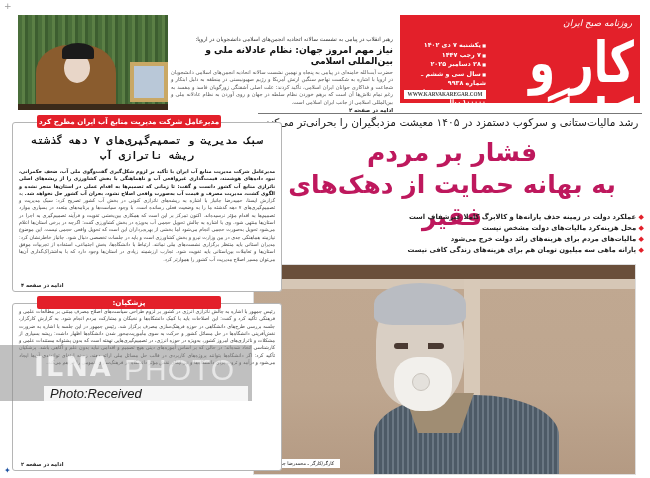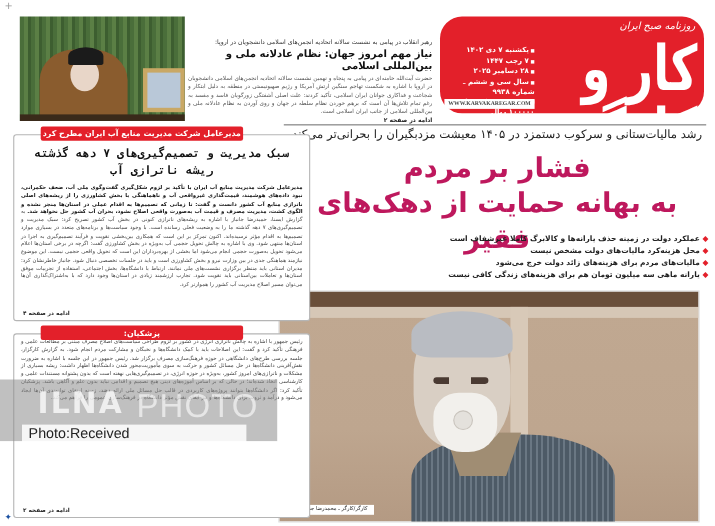--- a/index.html
+++ b/index.html
@@ -1,21 +1,21 @@
 <!DOCTYPE html>
 <html><head>
 <meta charset="utf-8">
 <style>
   * { box-sizing: border-box; margin: 0; padding: 0; }
   html, body { width: 650px; height: 478px; overflow: hidden; background: #ffffff; }
   body { position: relative; font-family: "DejaVu Sans", sans-serif; color: #111; }
   .rtl { direction: rtl; text-align: right; }
 
   
-  .masthead { position: absolute; left: 400px; top: 15px; width: 240px; height: 88px; background: #e3202a; border-radius: 20px; }
+  .masthead { position: absolute; left: 400px; top: 15px; width: 240px; height: 88px; background: #e3202a; }
   .masthead .slogan { position: absolute; right: 8px; top: 3px; font-family: "DejaVu Serif", serif; font-size: 9px; color: #fff; font-style: italic; }
   .masthead .logo { position: absolute; right: 6px; top: 20px; font-family: "DejaVu Sans", sans-serif; font-weight: bold; font-size: 42px; color: #fff; letter-spacing: -1px; line-height: 1; transform: scaleY(1.35); transform-origin: top right; }
   .masthead .info { position: absolute; left: 4px; top: 26px; width: 82px; font-size: 6.4px; color: #fff; line-height: 9.2px; font-weight: bold; }
   .masthead .info li { list-style: none; }
   .masthead .info li::before { content: "■ "; font-size: 4px; vertical-align: middle; }
   .masthead .url { position: absolute; left: 4px; bottom: 4px; width: 82px; height: 9px; background: #fff; color: #444; font-family: "Liberation Serif", serif; font-size: 5.2px; text-align: center; line-height: 9px; font-weight: bold; }
 
   
   .top-news { position: absolute; left: 171px; top: 36px; width: 222px; }
   .top-news .kicker { font-size: 5.6px; color: #333; }
@@ -66,21 +66,21 @@
   .box .body { padding: 4px 6px 0; font-size: 4.9px; line-height: 7.3px; color: #444; text-align: justify; }
   .box .body .lead { color: #111; font-weight: bold; }
   .box .cont { position: absolute; left: 8px; bottom: 3px; font-size: 5.2px; font-weight: bold; color: #222; }
   .box1 { top: 122px; height: 170px; }
   .box2 { top: 303px; height: 168px; }
 
   
   .watermark { position: absolute; left: 0; top: 345px; width: 252px; height: 56px; background: rgba(140,140,140,0.55); }
   .watermark .ilna { position: absolute; left: 34px; top: 6px; font-family: "DejaVu Sans", sans-serif; font-size: 27px; font-weight: bold; color: rgba(255,255,255,0.75); letter-spacing: 2px; }
   .watermark .photo { position: absolute; left: 124px; top: 8px; font-family: Liberation Sans, sans-serif; font-size: 30px; color: rgba(255,255,255,0.6); letter-spacing: 1px; }
-  .watermark .received { position: absolute; left: 20px; top: 41px; width: 204px; height: 16px; background: rgba(255,255,255,0.85); font-family: "Liberation Sans", sans-serif; font-size: 13px; color: #222; padding-left: 6px; line-height: 16px; }
+  .watermark .received { position: absolute; left: 44px; top: 41px; width: 204px; height: 16px; background: rgba(255,255,255,0.85); font-family: "Liberation Sans", sans-serif; font-size: 13px; color: #222; padding-left: 6px; line-height: 16px; font-style: italic; }
   .bottom-mark { position: absolute; left: 4px; top: 466px; font-size: 8px; color: #1a4fa0; }
 </style>
 </head>
 <body>
 
 <div>
 
   <span class="top-plus">+</span>
 
   <div class="masthead">

